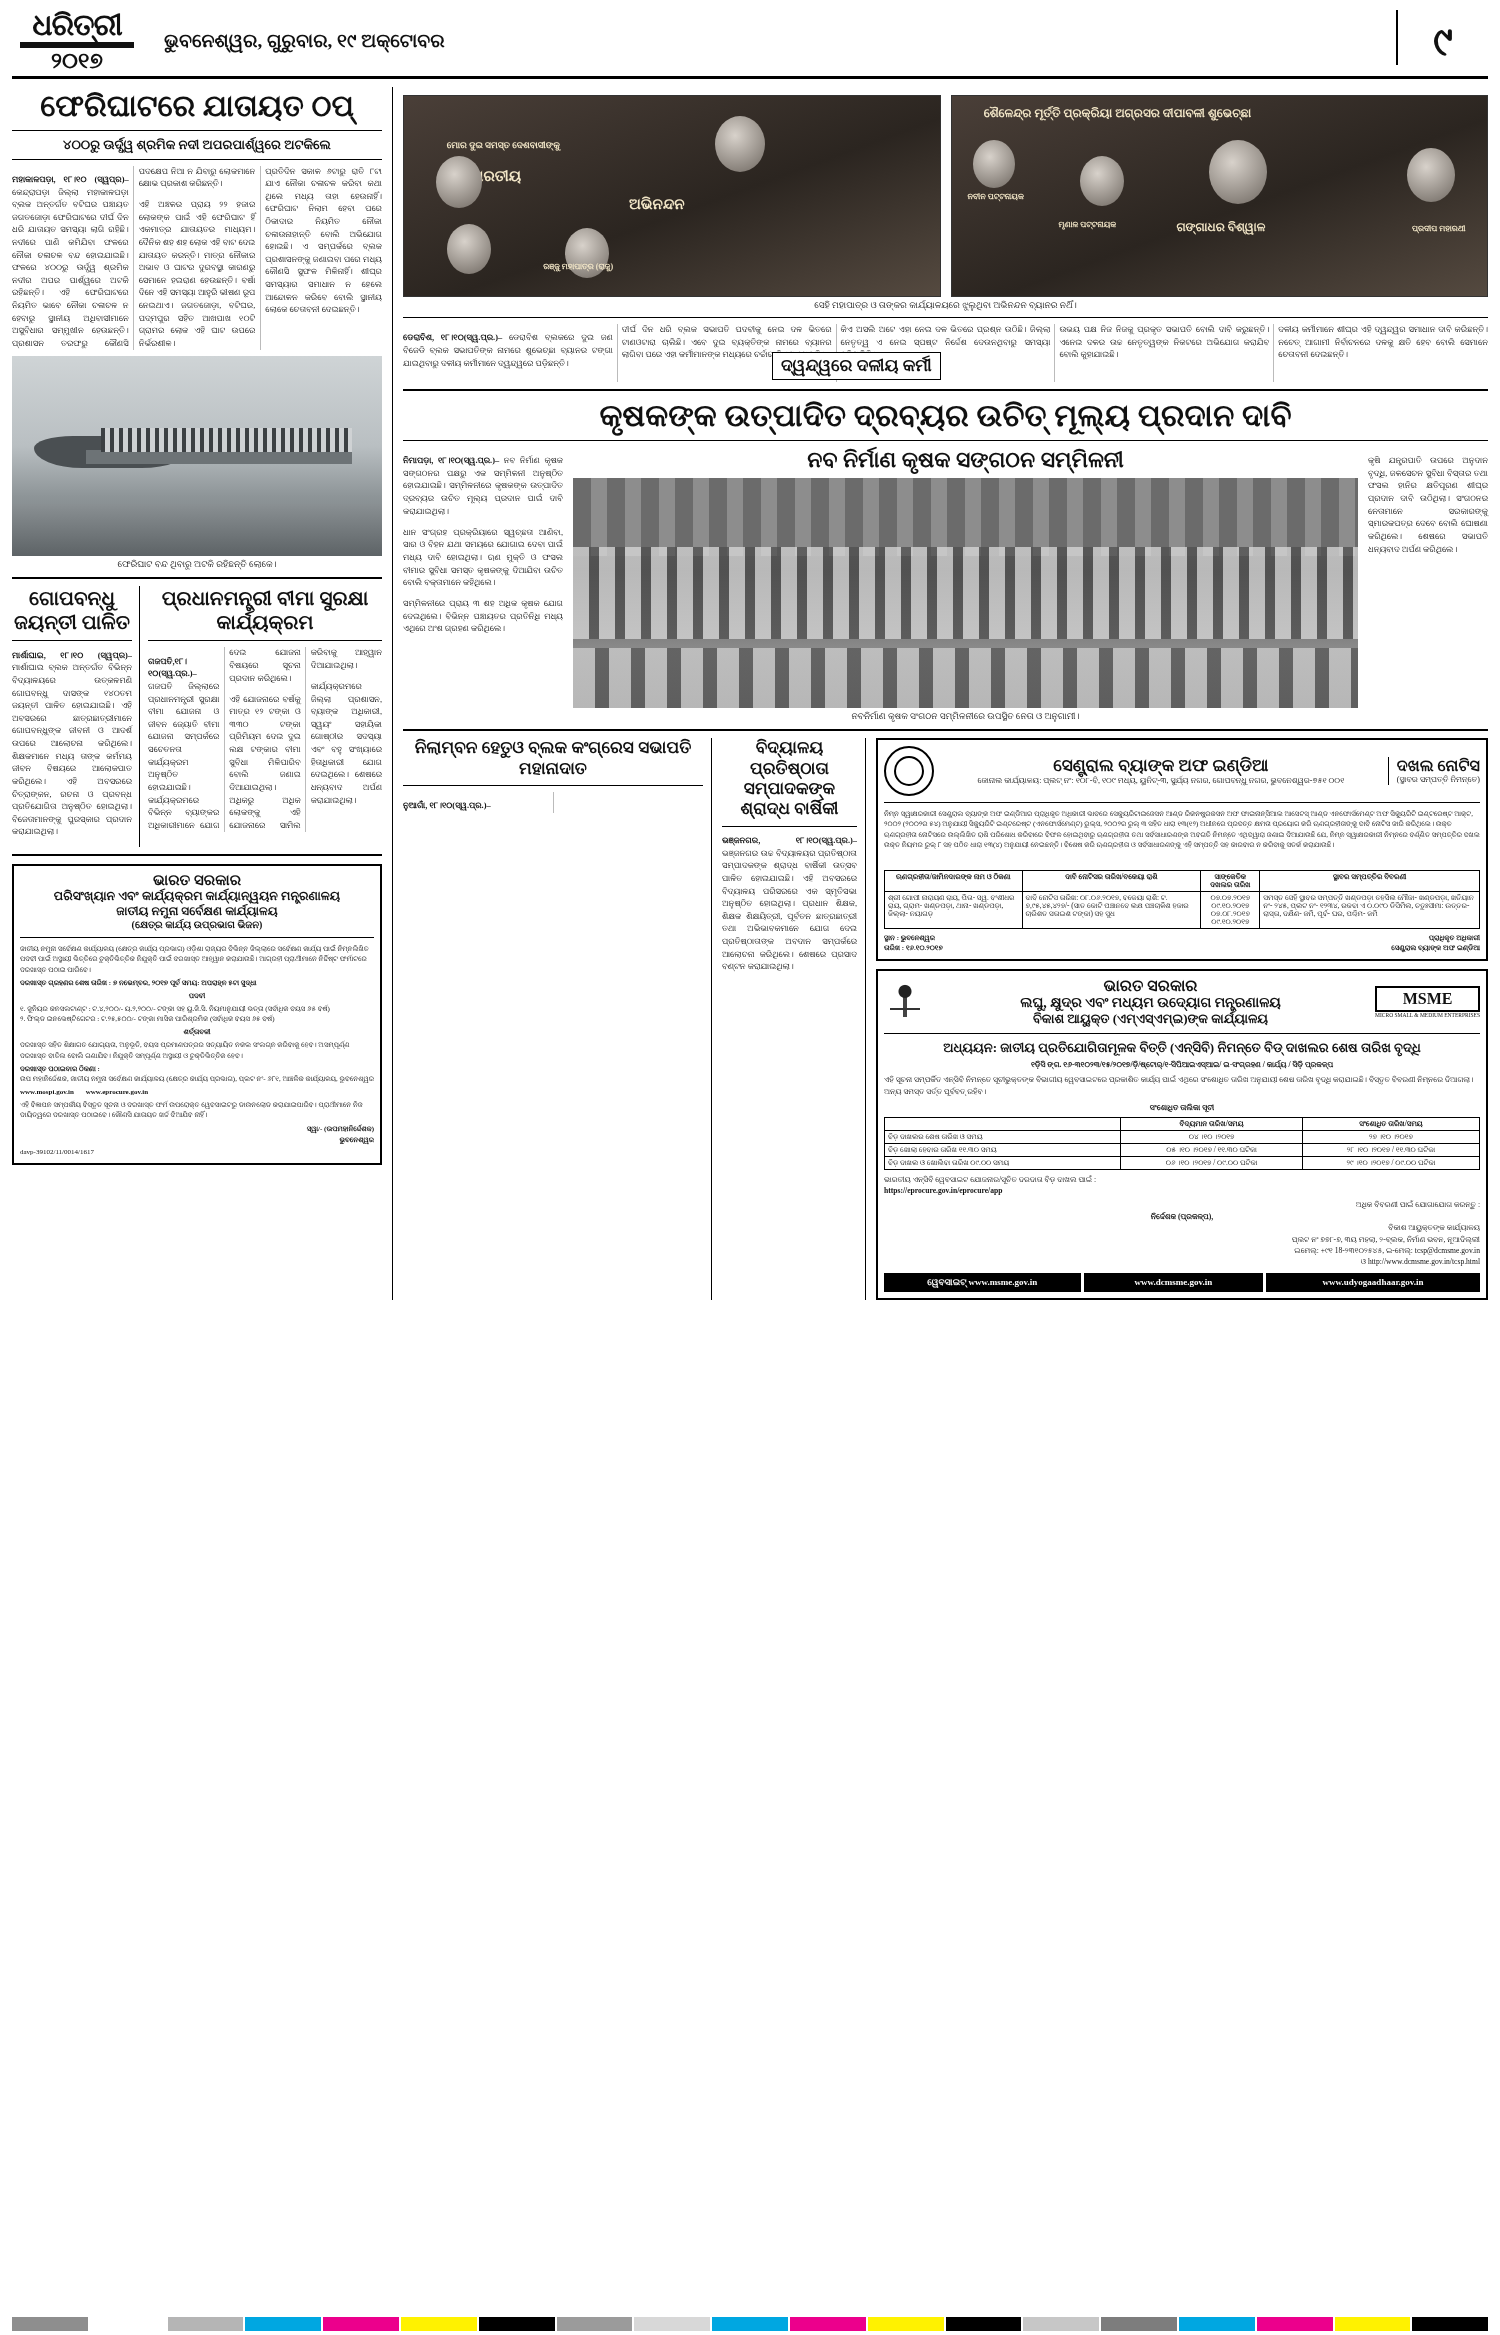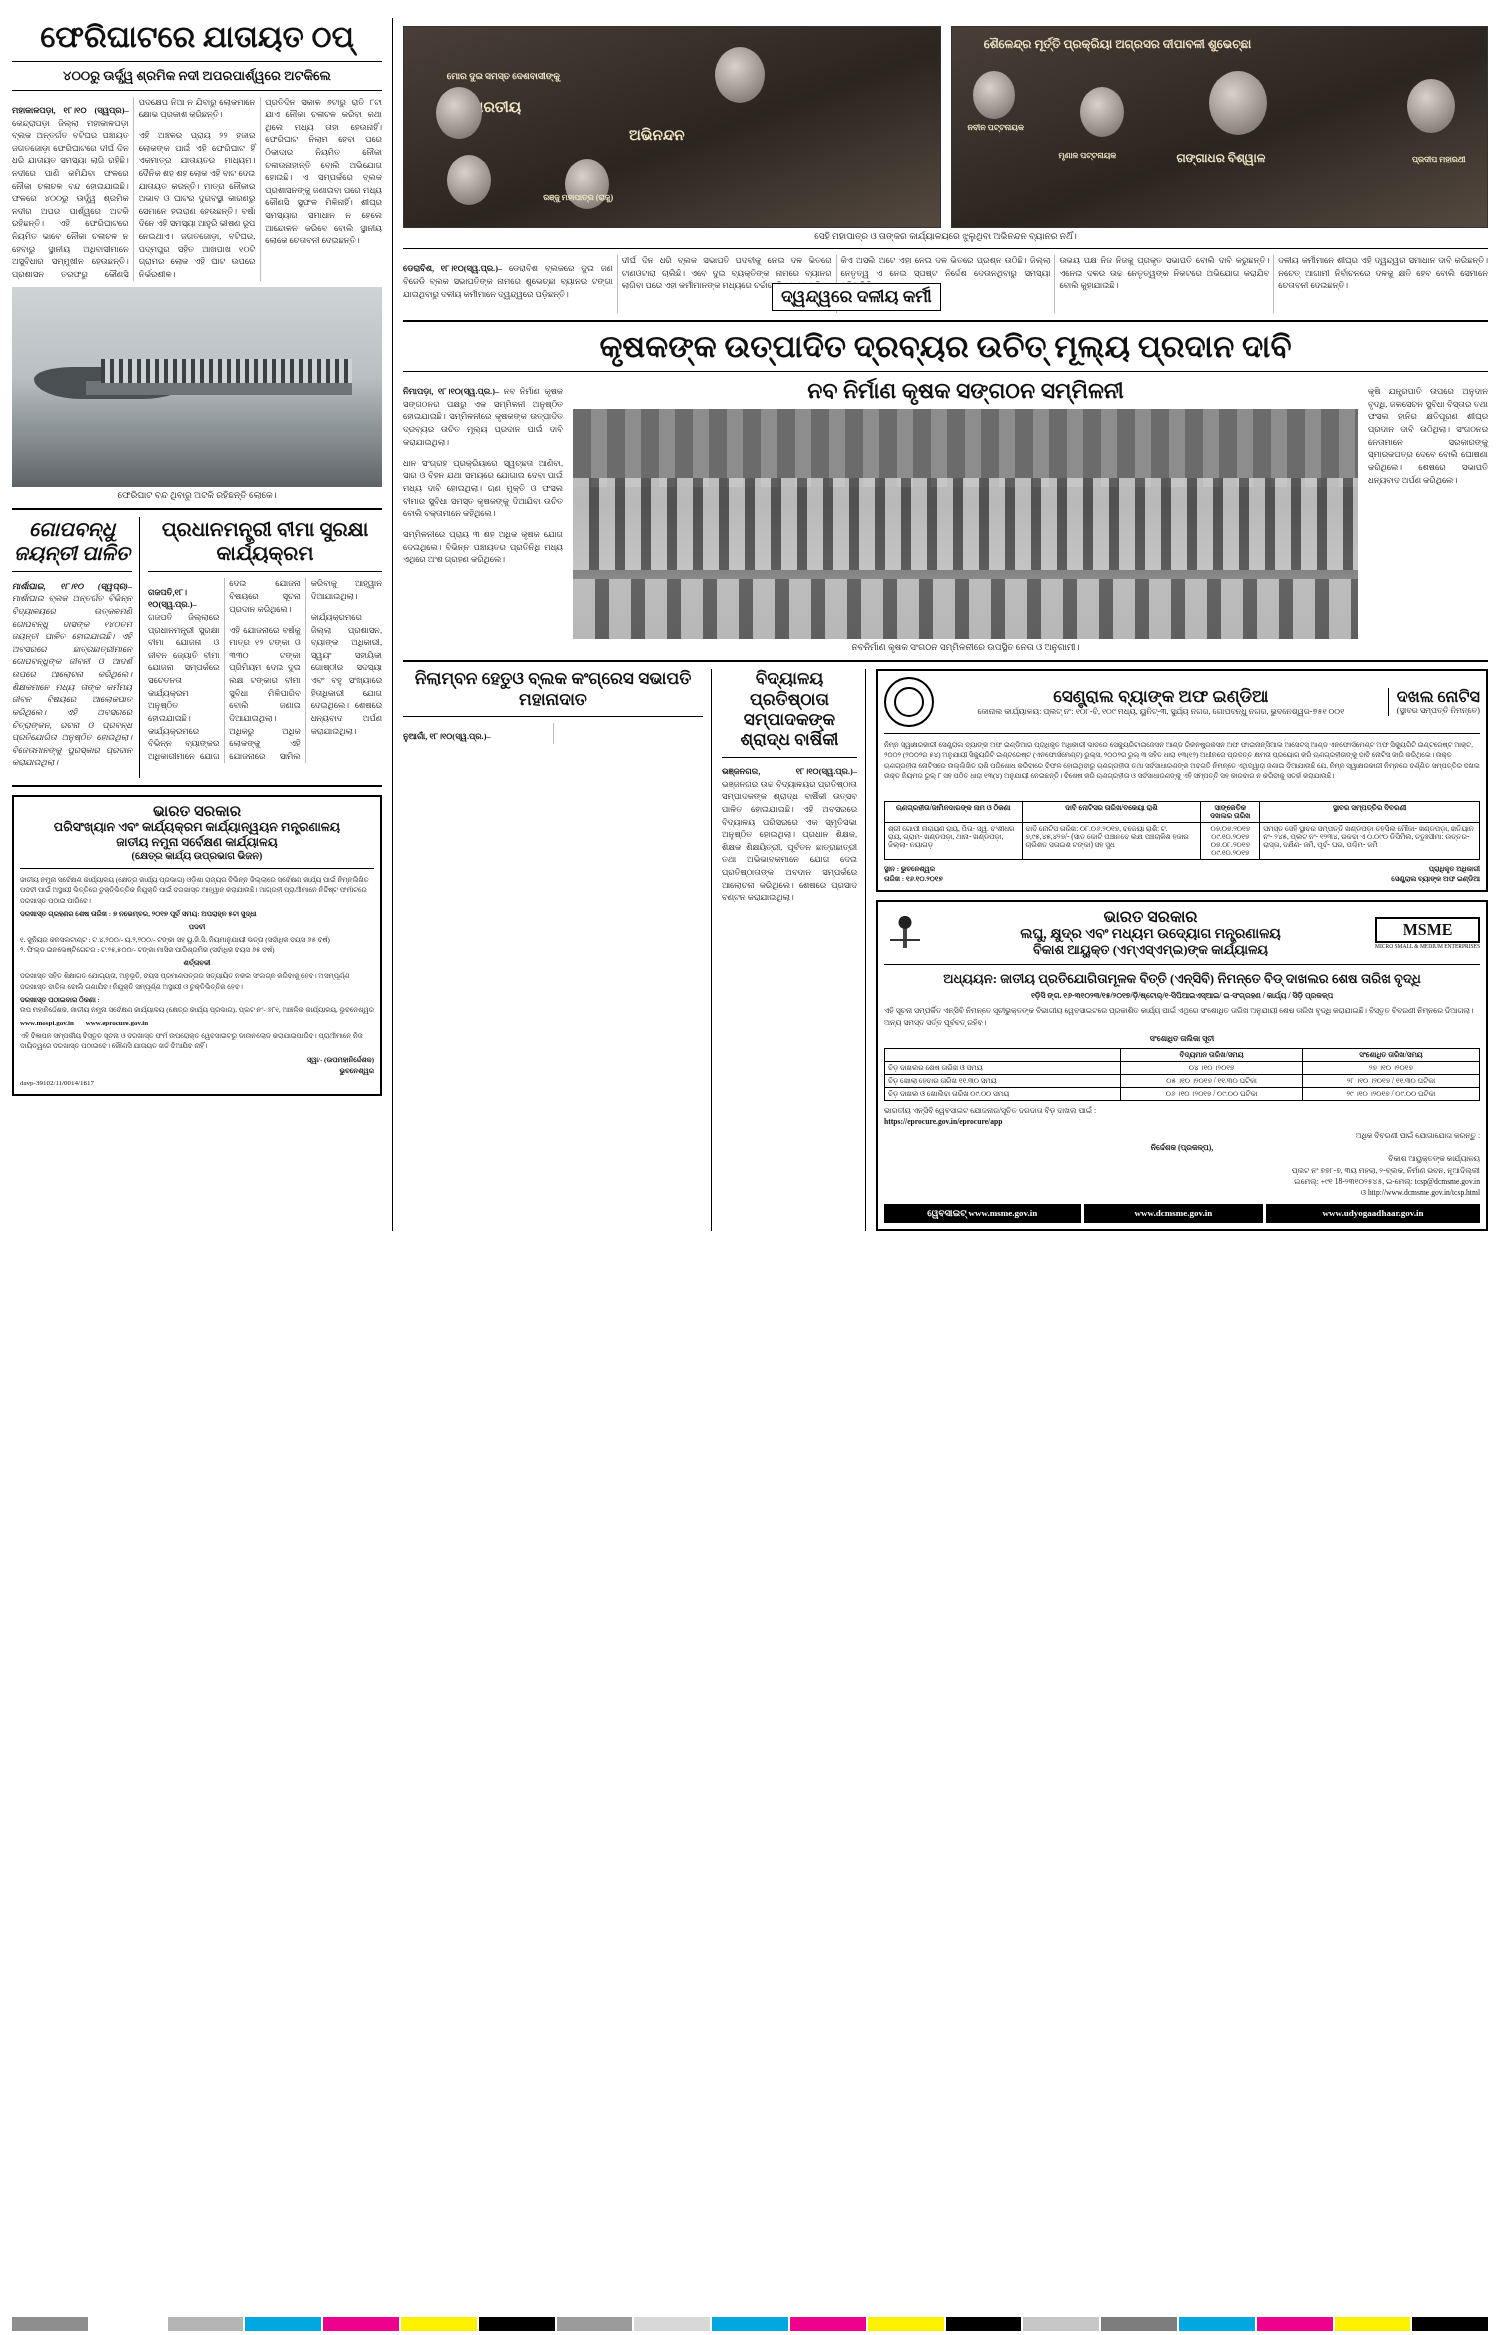--- a/index.html
+++ b/index.html
@@ -59,20 +59,29 @@
   .colorbar{position:absolute;bottom:4px;left:12px;right:12px;display:flex;gap:2px;height:14px;}
   .colorbar div{flex:1;}
   .blackbox{background:#000;color:#fff;padding:4px;text-align:center;font-size:9px;font-weight:bold;}
   .flexrow{display:flex;gap:8px;}
 </style>
 </head>
 <body>
 
 <div class="page">
 
+  <div class="masthead">
+    <div class="logo">
+      <div class="lname">ଧରିତ୍ରୀ</div>
+      <div class="lbar"></div>
+      <div class="ldate">୨୦୧୭</div>
+    </div>
+    <div class="mast-mid">ଭୁବନେଶ୍ୱର, ଗୁରୁବାର, ୧୯ ଅକ୍ଟୋବର</div>
+    <div class="mast-right">୯</div>
+  </div>
 
   <div class="cols">
 
     <div class="colL">
 
       <div class="hl h1">ଫେରିଘାଟରେ ଯାତାୟତ ଠପ୍</div>
       <div class="rule"></div>
       <div class="hl" style="font-size:13px;">୪୦୦ରୁ ଊର୍ଦ୍ଧ୍ୱ ଶ୍ରମିକ ନଦୀ ଅପରପାର୍ଶ୍ୱରେ ଅଟକିଲେ</div>
       <div class="rule"></div>
 
@@ -86,21 +95,21 @@
         <div style="position:absolute;left:6%;top:40%;width:42%;height:16%;background:#4a4f52;border-radius:40% 40% 50% 50%/60% 60% 100% 100%;"></div>
         <div style="position:absolute;left:20%;top:47%;width:72%;height:7%;background:#6d7376;"></div>
         <div style="position:absolute;left:24%;top:36%;width:68%;height:12%;background:repeating-linear-gradient(90deg,#3c4043 0 4px,#cfd2d4 4px 9px);"></div>
         <div style="position:absolute;left:0;bottom:0;width:100%;height:26%;background:linear-gradient(180deg,#8a9093,#5d6366);"></div>
       </div>
       <div class="cap">ଫେରିଘାଟ ବନ୍ଦ ଥିବାରୁ ଅଟକି ରହିଛନ୍ତି ଲୋକେ।</div>
 
       <div class="rule2"></div>
 
       <div class="flexrow">
-        <div style="width:120px;border-right:1px solid #000;padding-right:7px;font-style:italic;">
+        <div style="width:120px;border-right:1px solid #000;padding-right:7px;">
           <div class="hl h2">ଗୋପବନ୍ଧୁ ଜୟନ୍ତୀ ପାଳିତ</div>
           <div class="rule"></div>
           <div class="body1">
             <p><span class="bold">ମାର୍ଶାଘାଇ, ୧୮।୧୦ (ସ୍ୱପ୍ର)–</span> <span>ମାର୍ଶାଘାଇ ବ୍ଲକ ଅନ୍ତର୍ଗତ ବିଭିନ୍ନ ବିଦ୍ୟାଳୟରେ ଉତ୍କଳମଣି ଗୋପବନ୍ଧୁ ଦାସଙ୍କ ୧୪୦ତମ ଜୟନ୍ତୀ ପାଳିତ ହୋଇଯାଇଛି। ଏହି ଅବସରରେ ଛାତ୍ରଛାତ୍ରୀମାନେ ଗୋପବନ୍ଧୁଙ୍କ ଜୀବନୀ ଓ ଆଦର୍ଶ ଉପରେ ଆଲୋଚନା କରିଥିଲେ। ଶିକ୍ଷକମାନେ ମଧ୍ୟ ତାଙ୍କ କର୍ମମୟ ଜୀବନ ବିଷୟରେ ଆଲୋକପାତ କରିଥିଲେ। ଏହି ଅବସରରେ ଚିତ୍ରାଙ୍କନ, ରଚନା ଓ ପ୍ରବନ୍ଧ ପ୍ରତିଯୋଗିତା ଅନୁଷ୍ଠିତ ହୋଇଥିଲା। ବିଜେତାମାନଙ୍କୁ ପୁରସ୍କାର ପ୍ରଦାନ କରାଯାଇଥିଲା।</span></p>
           </div>
         </div>
         <div style="flex:1;">
           <div class="hl h2">ପ୍ରଧାନମନ୍ତ୍ରୀ ବୀମା ସୁରକ୍ଷା କାର୍ଯ୍ୟକ୍ରମ</div>
           <div class="rule"></div>
           <div class="body3">

